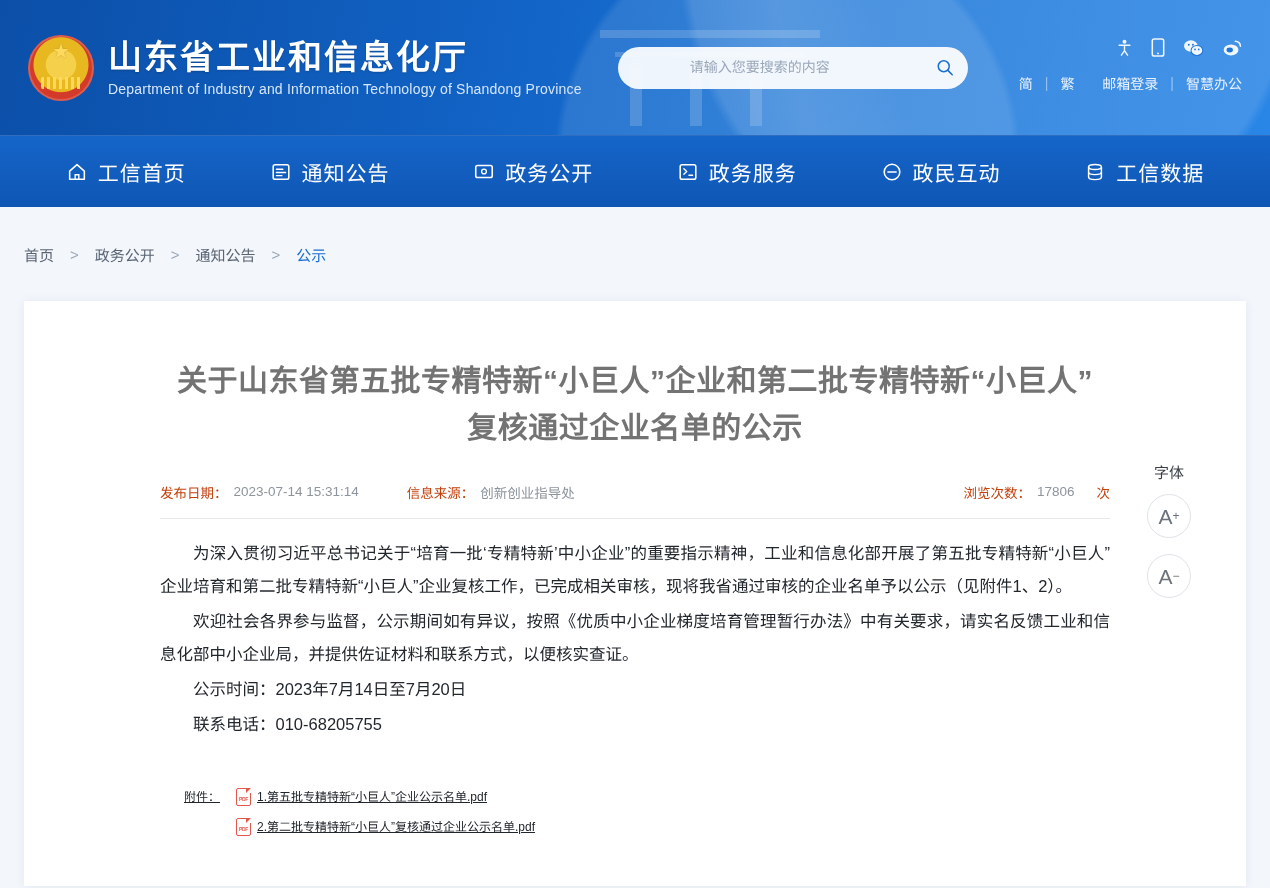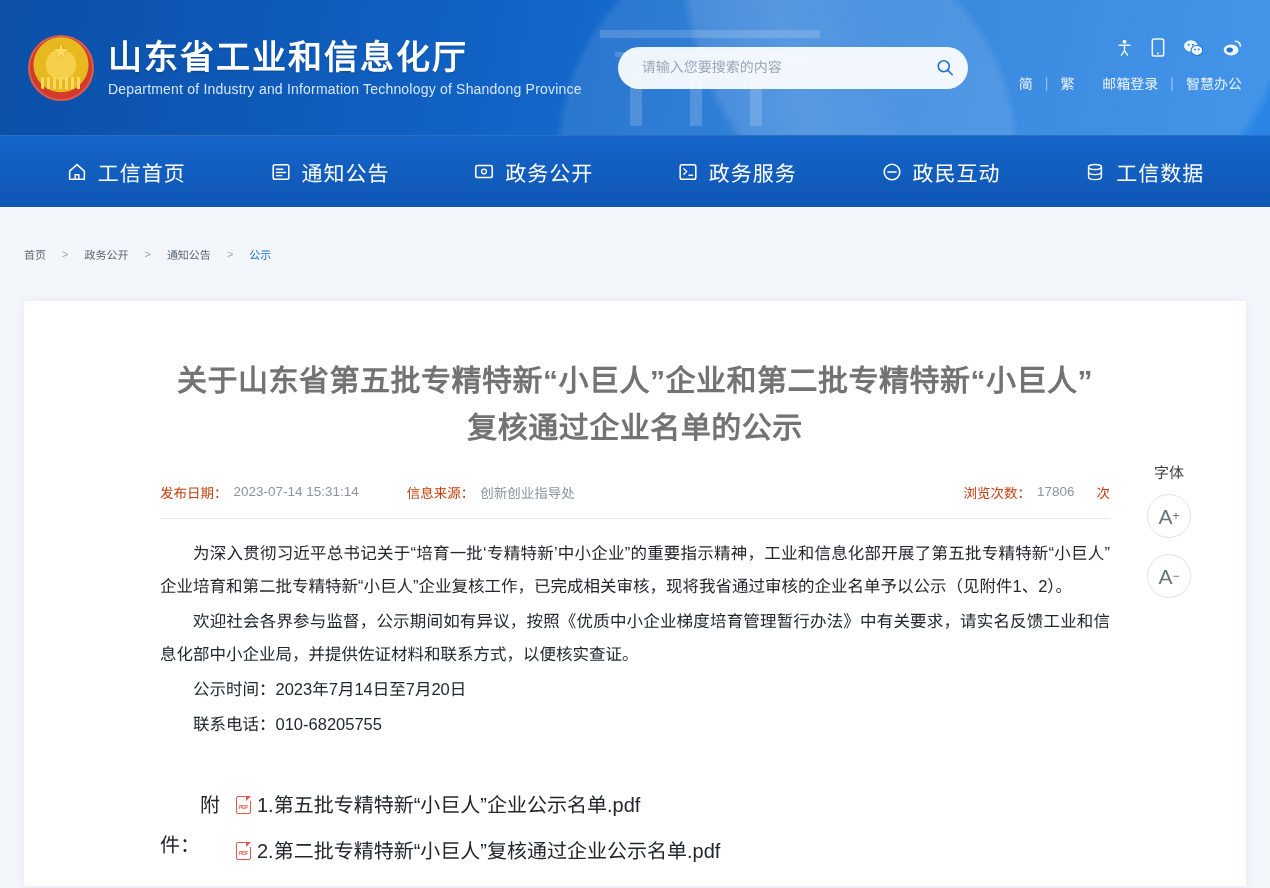--- a/index.html
+++ b/index.html
@@ -76,20 +76,21 @@
     width: 350px; height: 42px;
     background: rgba(255,255,255,0.92);
     border-radius: 21px;
     display: flex; align-items: center;
     padding: 0 8px 0 22px;
   }
   .search-input {
     flex: 1; border: 0; outline: 0; background: transparent;
     font-size: 14px; color: #333;
     font-family: Liberation Serif, serif;
+    margin-left: 48px;
   }
   .search-input::placeholder { color: #9aa7b8; }
   .search-btn {
     width: 30px; height: 30px; border-radius: 50%;
     border: 0; background: transparent; cursor: pointer;
     display: flex; align-items: center; justify-content: center;
   }
 
   .header-right {
     margin-left: auto; display: flex; flex-direction: column;
@@ -119,21 +120,21 @@
     color: #ffffff; font-size: 21px; letter-spacing: 1px;
     white-space: nowrap;
   }
   .nav-item .nav-ico {
     width: 22px; height: 22px; display: inline-flex;
     align-items: center; justify-content: center;
   }
 
   
   .crumb-wrap { background: #f3f6fb; height: 94px; display: flex; align-items: center; }
-  .crumb { padding-left: 24px; font-size: 11px; color: #5a6574; display: flex; align-items: center; gap: 16px; }
+  .crumb { padding-left: 24px; font-size: 15px; color: #5a6574; display: flex; align-items: center; gap: 16px; }
   .crumb a { color: #5a6574; text-decoration: none; cursor: pointer; }
   .crumb .gt { color: #9aa6b4; }
   .crumb .cur { color: #1a6fd4; }
 
   
   .stage { position: relative; padding: 0 24px; }
   .card {
     position: relative;
     background: #fff;
     width: 1222px;
@@ -164,21 +165,21 @@
   .body {
     width: 950px; margin: 0 auto;
     padding-top: 18px;
     font-size: 16.5px; line-height: 2.0; color: #22272d;
     text-align: justify;
   }
   .body p { margin: 0 0 2px; text-indent: 2em; }
 
   .attach {
     width: 950px; margin: 44px auto 0;
-    font-size: 20px; color: #22272d;
+    font-size: 12px; color: #22272d; text-decoration: underline;
   }
   .attach-row { display: flex; align-items: flex-start; line-height: 2.0; }
   .attach-label { width: 76px; flex: 0 0 auto; text-indent: 2em; }
   .attach-items { flex: 1; }
   .attach-item { display: flex; align-items: center; gap: 6px; margin-bottom: 6px; cursor: pointer; }
   .pdf-ico {
     width: 15px; height: 18px; flex: 0 0 auto; position: relative;
     background: #ffffff; border: 1px solid #e2574c; border-radius: 2px;
   }
   .pdf-ico::after {

